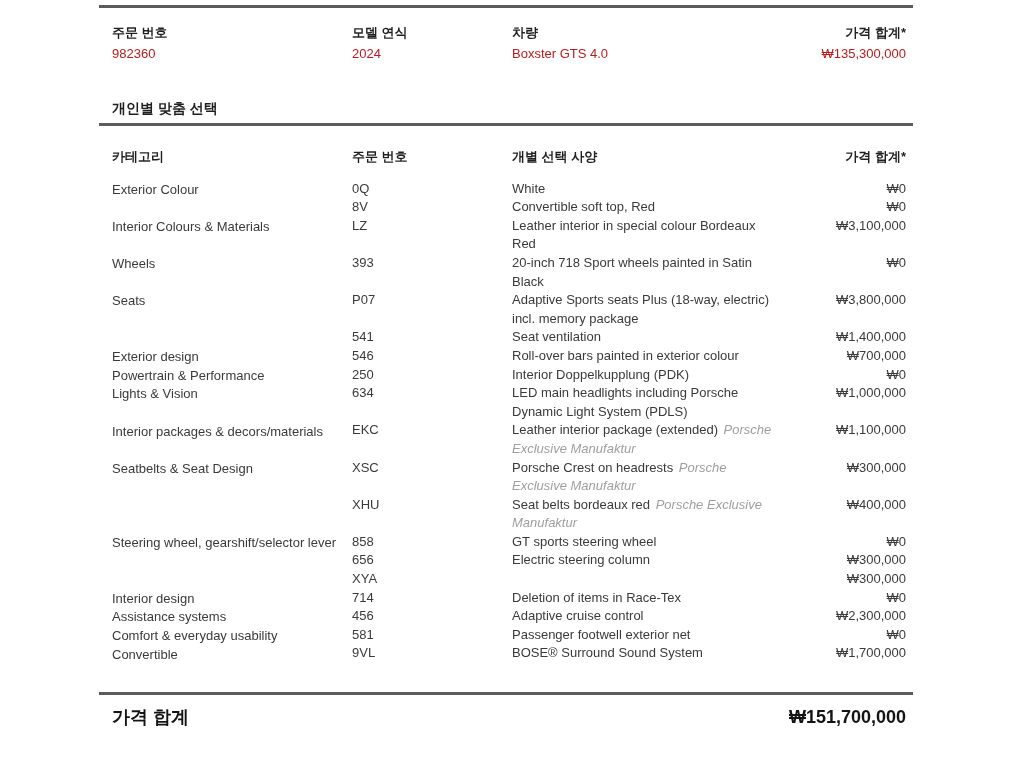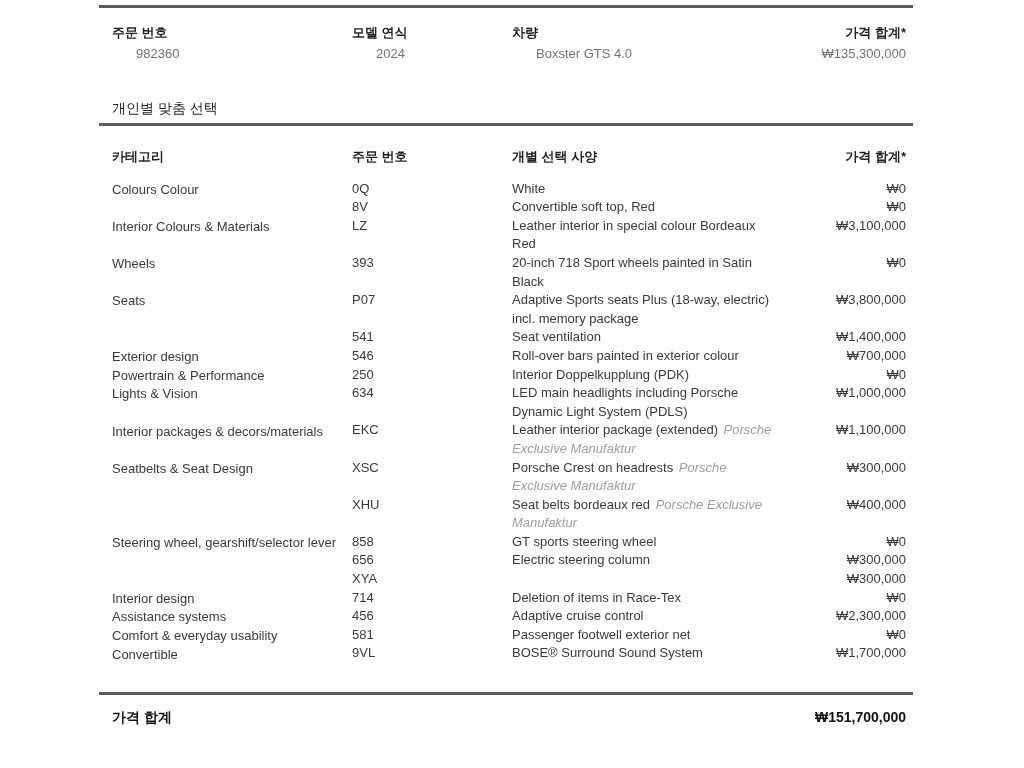--- a/index.html
+++ b/index.html
@@ -15,47 +15,47 @@
   .rule { height:3px; background:#5c5c5c; }
   .rule-top { margin-top:5px; }
   .rule-section { margin-top:6px; }
   .rule-footer { margin-top:29px; }
   .inset { padding-left:13px; padding-right:7px; }
 
   
   .header-fields { display:flex; margin-top:16px; }
   .hf { line-height:18px; }
   .hf .lbl { font-weight:bold; color:#1f1f1f; font-size:13px; }
-  .hf .val { margin-top:3px; color:#737373;margin-left:24px; }
+  .hf .val { margin-top:3px; color:#b91c1c; }
   .hf-1 { width:240px; }
   .hf-2 { width:160px; }
   .hf-3 { width:272px; }
   .hf-4 { flex:1; text-align:right; }
 
   .section-title {
     margin-top:36px;
-    font-weight:normal;
+    font-weight:bold;
     color:#1f1f1f;
     font-size:14px;
     line-height:18px;
   }
 
   
   .col-headers { display:flex; margin-top:22px; line-height:18.6px; font-weight:bold; color:#1f1f1f; }
   .c1 { width:240px; padding-right:10px; }
   .c2 { width:160px; }
   .c3 { width:272px; padding-right:10px; }
   .c4 { flex:1; text-align:right; white-space:nowrap; }
 
   .rows { margin-top:13px; }
   .row { display:flex; align-items:flex-start; line-height:18.6px; }
   .row .c1 { line-height:15px; padding-top:2.2px; }
   .excl { color:#9e9e9e; font-style:italic; margin-left:2px; }
 
-  .footer-row { display:flex; margin-top:13px; line-height:18px; font-weight:bold; color:#141414; font-size:14px; }
+  .footer-row { display:flex; margin-top:13px; line-height:18px; font-weight:bold; color:#141414; font-size:18px; }
   .footer-row .f-lbl { flex:1; }
   .footer-row .f-val { text-align:center; white-space:nowrap; }
 </style>
 </head>
 <body>
 
 <div class="page">
   <div class="content">
 
     <div class="rule rule-top"></div>
@@ -88,21 +88,21 @@
     <div class="inset">
       <div class="col-headers">
         <div class="c1">카테고리</div>
         <div class="c2">주문 번호</div>
         <div class="c3">개별 선택 사양</div>
         <div class="c4">가격 합계*</div>
       </div>
 
       <div class="rows">
   <div class="row">
-    <div class="c1">Colours Colour</div>
+    <div class="c1">Exterior Colour</div>
     <div class="c2">0Q</div>
     <div class="c3">White</div>
     <div class="c4">₩0</div>
   </div>
 
   <div class="row">
     <div class="c1"></div>
     <div class="c2">8V</div>
     <div class="c3">Convertible soft top, Red</div>
     <div class="c4">₩0</div>

